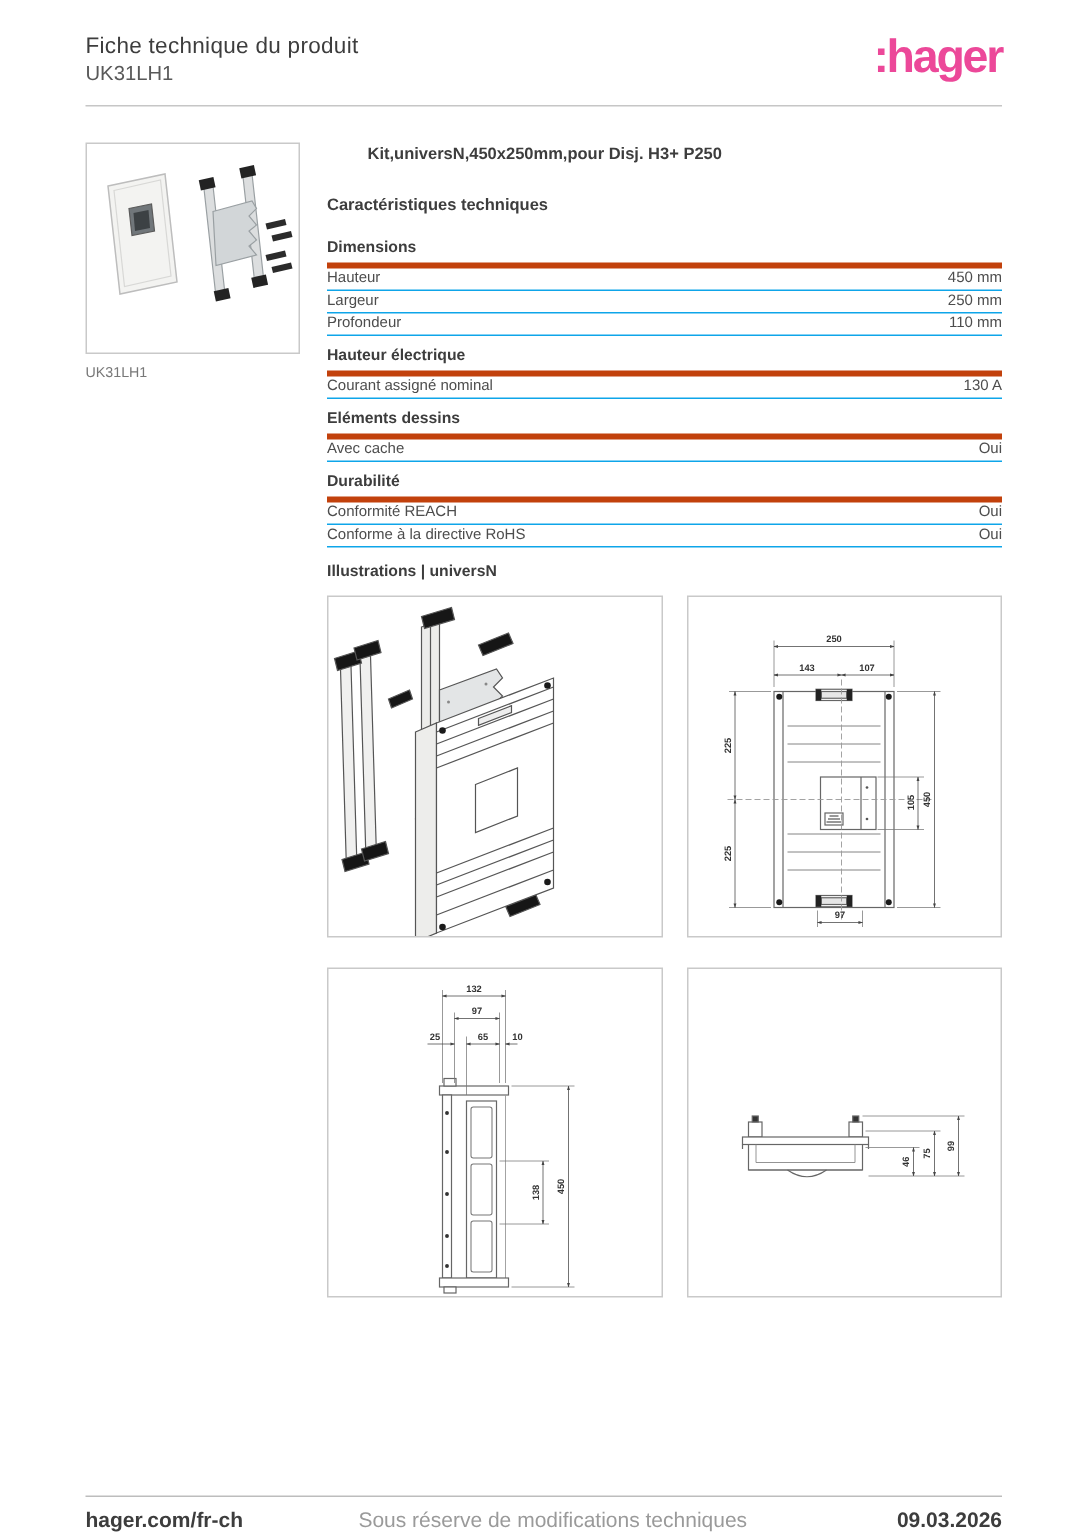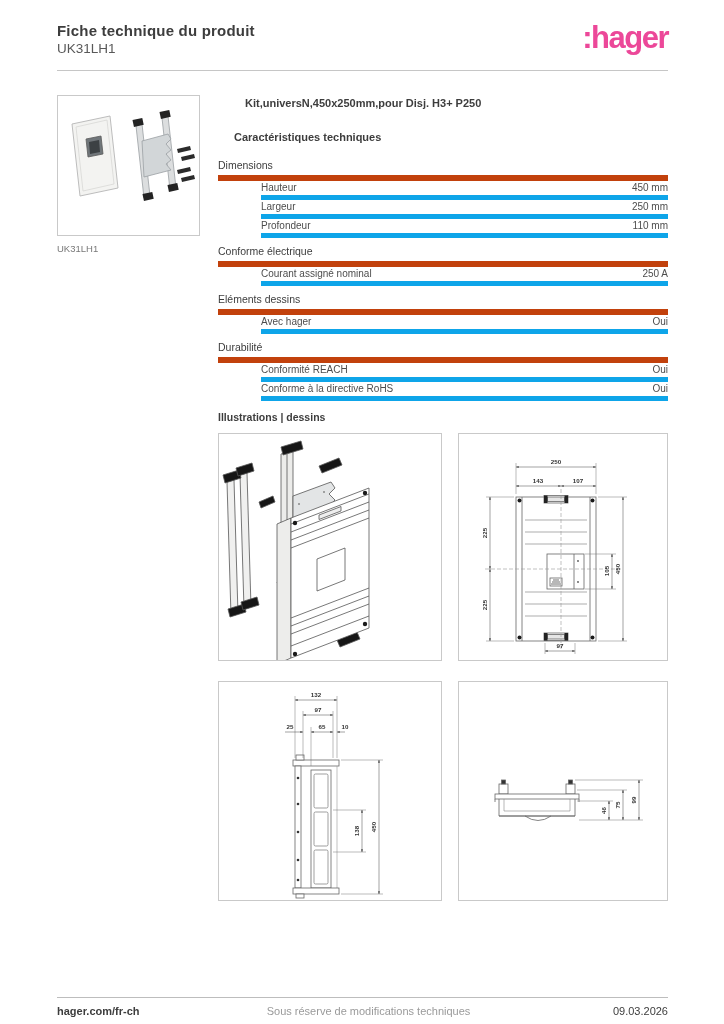--- a/index.html
+++ b/index.html
@@ -1,51 +1,51 @@
 <!DOCTYPE html>
 <html><head>
 <meta charset="utf-8">
 <style>
   * { margin:0; padding:0; box-sizing:border-box; }
   html,body { background:#ffffff; }
   body { font-family:"Liberation Sans", sans-serif; }
   .page { position:relative; width:724px; height:1024px; background:#fff; overflow:hidden; }
 
   
-  .hdr-title { position:absolute; left:57px; top:22px; font-size:15px; font-weight:bold; color:#3d3d3d; letter-spacing:.2px; }
+  .hdr-title { position:absolute; left:57px; top:22px; font-size:15px; font-weight:normal; color:#3d3d3d; letter-spacing:.2px; }
   .hdr-ref   { position:absolute; left:57px; top:41px; font-size:13.5px; color:#595959; }
   .hdr-logo  { position:absolute; right:56px; top:22px; font-size:31px; font-weight:bold; color:#ec4899; letter-spacing:-1.5px; line-height:1; }
   .hdr-line  { position:absolute; left:57px; top:70px; width:611px; height:0; border-top:1px solid #c6c6c6; }
 
   
   .img-box { position:absolute; left:57px; top:95px; width:143px; height:141px; border:1px solid #c9c9c9; background:#fff; }
   .img-caption { position:absolute; left:57px; top:243px; font-size:9.5px; color:#787878; }
 
   
   .right-col { position:absolute; left:218px; top:90px; width:450px; color:#464646; }
   .desc { padding-top:7px; font-size:11px; font-weight:bold; color:#3d3d3d; line-height:13px;margin-left:27px; }
-  .char-heading { margin-top:21px; font-size:11px; font-weight:bold; color:#3d3d3d; line-height:13px;margin-left:16px; }
+  .char-heading { margin-top:21px; font-size:11px; font-weight:bold; color:#3d3d3d; line-height:13px; }
   .sec { margin-top:7px; }
   .sec.first { margin-top:15px; }
-  .sec-title { font-size:10.5px; font-weight:normal; color:#3d3d3d; line-height:12px; padding-bottom:4px; border-bottom:6px solid #c2410c; }
-  .row { display:flex; justify-content:space-between; font-size:10px; line-height:12px; padding:1px 0; border-bottom:5px solid #0ea5e9; color:#4d4d4d;margin-left:43px; }
+  .sec-title { font-size:10.5px; font-weight:bold; color:#3d3d3d; line-height:12px; padding-bottom:4px; border-bottom:4px solid #c2410c; }
+  .row { display:flex; justify-content:space-between; font-size:10px; line-height:12px; padding:1px 0; border-bottom:1px solid #0ea5e9; color:#4d4d4d; }
   .row .val { text-align:left; }
 
   .ill-heading { margin-top:10px; font-size:10.5px; font-weight:bold; color:#3d3d3d; line-height:13px; }
   .ill-grid { margin-top:9px; display:grid; grid-template-columns:224px 210px; grid-template-rows:228px 220px; column-gap:16px; row-gap:20px; }
   .draw-box { border:1px solid #c9c9c9; background:#fff; overflow:hidden; }
   .draw-box svg { display:block; }
   text { font-family:"Liberation Sans", sans-serif; font-size:6.2px; font-weight:bold; fill:#333; }
 
   
   .ftr-line { position:absolute; left:57px; top:997px; width:611px; border-top:1px solid #bdbdbd; }
-  .ftr-row { position:absolute; left:57px; top:1005px; width:611px; display:flex; justify-content:space-between; align-items:flex-end; font-size:11px; }
+  .ftr-row { position:absolute; left:57px; top:1005px; width:611px; display:flex; justify-content:space-between; align-items:flex-end; font-size:14px; }
   .ftr-web { font-weight:bold; color:#3d3d3d; }
   .ftr-note { color:#9a9a9a; position:absolute; left:0; right:0; text-align:center;padding-left:12px; }
-  .ftr-date { font-weight:normal; color:#3d3d3d; }
+  .ftr-date { font-weight:bold; color:#3d3d3d; }
 </style>
 </head>
 <body>
 
 <div class="page">
 
   <div class="hdr-title">Fiche technique du produit</div>
   <div class="hdr-ref">UK31LH1</div>
   <div class="hdr-logo">:hager</div>
   <div class="hdr-line"></div>
@@ -91,49 +91,49 @@
           <span>Largeur</span>
           <span class="val">250 mm</span>
         </div>
       <div class="row">
           <span>Profondeur</span>
           <span class="val">110 mm</span>
         </div>
     </div>
 
     <div class="sec">
-      <div class="sec-title">Conforme électrique</div>
+      <div class="sec-title">Hauteur électrique</div>
       <div class="row">
           <span>Courant assigné nominal</span>
-          <span class="val">250 A</span>
+          <span class="val">130 A</span>
         </div>
     </div>
 
     <div class="sec">
       <div class="sec-title">Eléments dessins</div>
       <div class="row">
-          <span>Avec hager</span>
+          <span>Avec cache</span>
           <span class="val">Oui</span>
         </div>
     </div>
 
 
     <div class="sec">
       <div class="sec-title">Durabilité</div>
       <div class="row">
           <span>Conformité REACH</span>
           <span class="val">Oui</span>
         </div>
       <div class="row">
           <span>Conforme à la directive RoHS</span>
           <span class="val">Oui</span>
         </div>
     </div>
 
-    <div class="ill-heading">Illustrations | dessins</div>
+    <div class="ill-heading">Illustrations | universN</div>
 
     <div class="ill-grid">
 
       <div class="draw-box">
         <svg width="222" height="226" viewBox="0 0 222 226">
           <g stroke="#555" stroke-width="0.8" fill="#fff">
 
             <polygon points="8,48 15,46 19,180 12,182" fill="#f0f0ef"></polygon>
             <polygon points="21,41 28,39 32,173 25,175" fill="#f0f0ef"></polygon>
             <polygon points="4,41 20,36 22,44 6,49" fill="#161616"></polygon>

